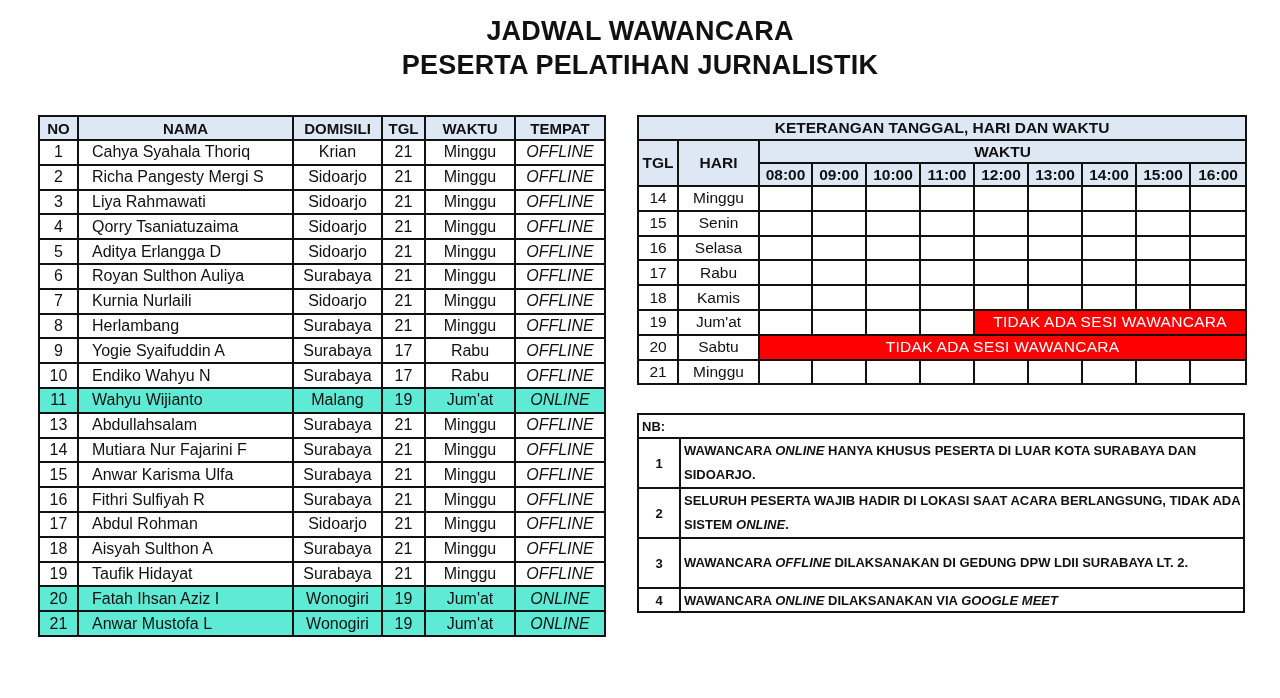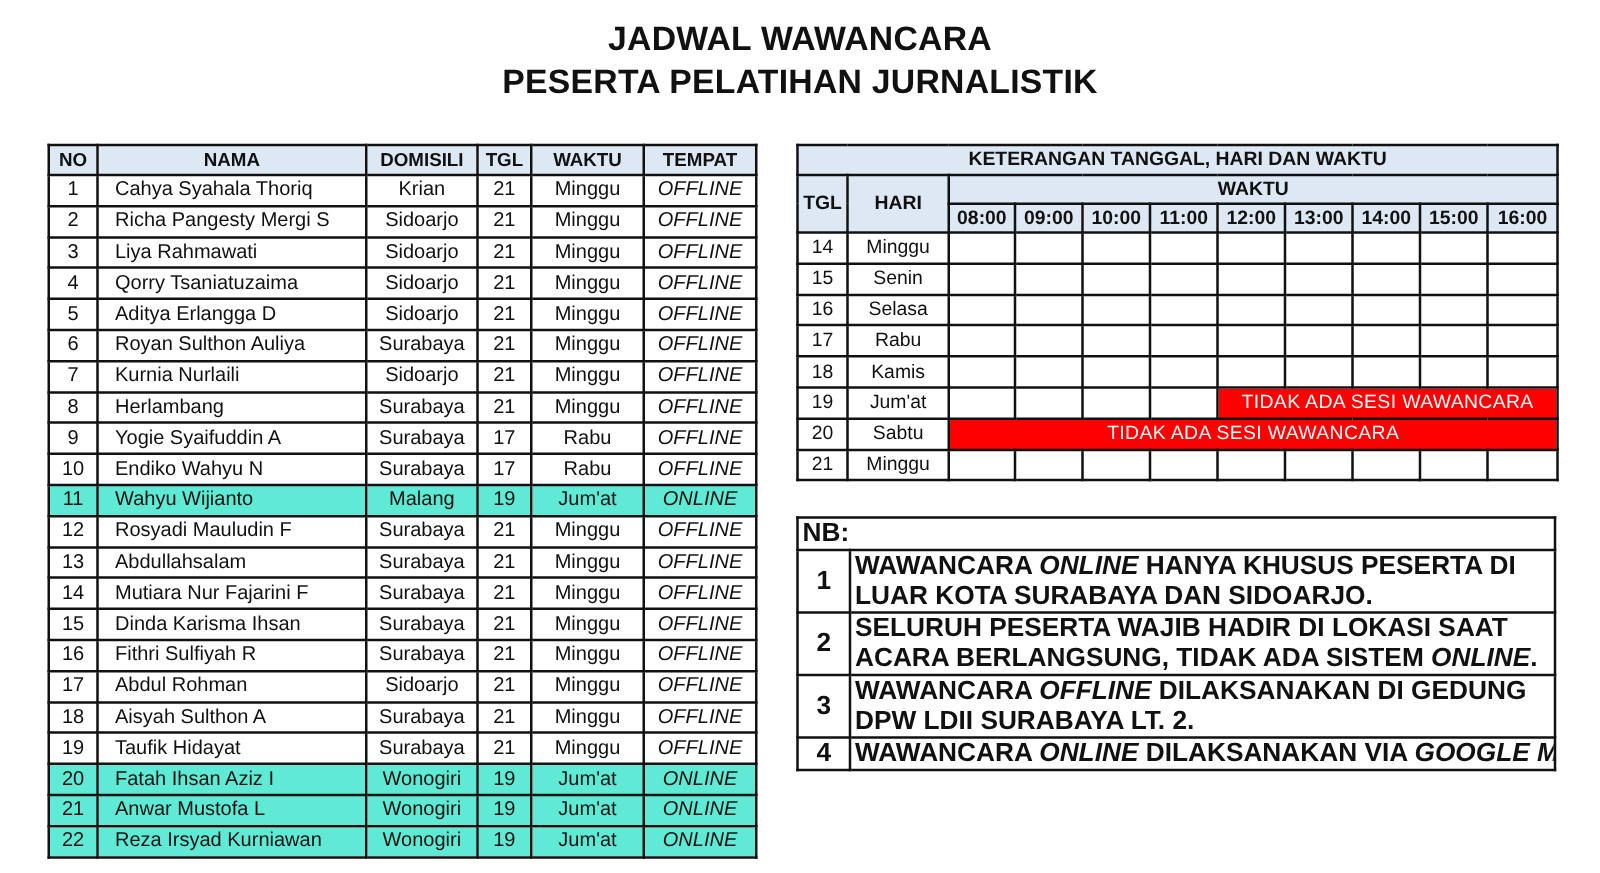--- a/index.html
+++ b/index.html
@@ -24,21 +24,21 @@
   
   #stable { left:637px; top:115px; width:608px; font-size:15.5px; }
   #stable th { background:#dde8f4; font-weight:bold; text-align:center; }
   #stable .h1 th { height:22px; }
   #stable .h2 th { height:21px; }
   #stable .h3 th { height:21px; }
   #stable td { height:22.8px; text-align:center; background:#fff; }
   #stable td.nosesi { background:#ff0000; color:#ffffff; font-weight:normal; letter-spacing:0.3px; }
 
   
-  #nbtable { left:637px; top:413px; width:608px; font-size:21px; font-weight:bold; }
+  #nbtable { left:637px; top:413px; width:608px; font-size:13px; font-weight:bold; }
   #nbtable td { text-align:left; padding-left:3px; }
   #nbtable td.num { text-align:center; padding-left:0; vertical-align:middle; }
   #nbtable td.nbhead { height:22px; }
   #nbtable td.text2 { height:48px; line-height:24px; white-space:normal; }
   #nbtable td.text1 { height:22px; }
   #nbtable i { font-weight:bold; }
 </style>
 </head>
 <body>
 
@@ -147,46 +147,38 @@
       </tr>
       <tr class="online">
         <td class="no">11</td>
         <td class="nama">Wahyu Wijianto</td>
         <td class="domisili">Malang</td>
         <td class="tgl">19</td>
         <td class="waktu">Jum'at</td>
         <td class="tempat">ONLINE</td>
       </tr>
       <tr>
-        <td class="no">12</td>
-        <td class="nama">Rosyadi Mauludin F</td>
-        <td class="domisili">Surabaya</td>
-        <td class="tgl">21</td>
-        <td class="waktu">Minggu</td>
-        <td class="tempat">OFFLINE</td>
-      </tr>
-      <tr>
         <td class="no">13</td>
         <td class="nama">Abdullahsalam</td>
         <td class="domisili">Surabaya</td>
         <td class="tgl">21</td>
         <td class="waktu">Minggu</td>
         <td class="tempat">OFFLINE</td>
       </tr>
       <tr>
         <td class="no">14</td>
         <td class="nama">Mutiara Nur Fajarini F</td>
         <td class="domisili">Surabaya</td>
         <td class="tgl">21</td>
         <td class="waktu">Minggu</td>
         <td class="tempat">OFFLINE</td>
       </tr>
       <tr>
         <td class="no">15</td>
-        <td class="nama">Dinda Karisma Ihsan</td>
+        <td class="nama">Anwar Karisma Ulfa</td>
         <td class="domisili">Surabaya</td>
         <td class="tgl">21</td>
         <td class="waktu">Minggu</td>
         <td class="tempat">OFFLINE</td>
       </tr>
       <tr>
         <td class="no">16</td>
         <td class="nama">Fithri Sulfiyah R</td>
         <td class="domisili">Surabaya</td>
         <td class="tgl">21</td>
@@ -221,28 +213,20 @@
         <td class="no">20</td>
         <td class="nama">Fatah Ihsan Aziz I</td>
         <td class="domisili">Wonogiri</td>
         <td class="tgl">19</td>
         <td class="waktu">Jum'at</td>
         <td class="tempat">ONLINE</td>
       </tr>
       <tr class="online">
         <td class="no">21</td>
         <td class="nama">Anwar Mustofa L</td>
-        <td class="domisili">Wonogiri</td>
-        <td class="tgl">19</td>
-        <td class="waktu">Jum'at</td>
-        <td class="tempat">ONLINE</td>
-      </tr>
-      <tr class="online">
-        <td class="no">22</td>
-        <td class="nama">Reza Irsyad Kurniawan</td>
         <td class="domisili">Wonogiri</td>
         <td class="tgl">19</td>
         <td class="waktu">Jum'at</td>
         <td class="tempat">ONLINE</td>
       </tr>
     </tbody>
 </table>
 
 <table id="stable">
   <colgroup>

